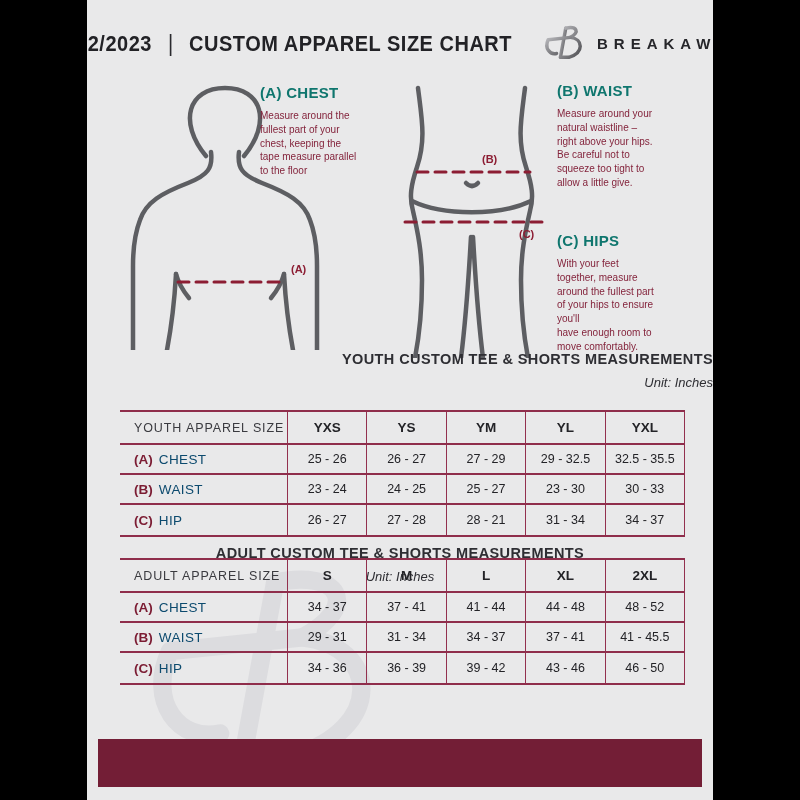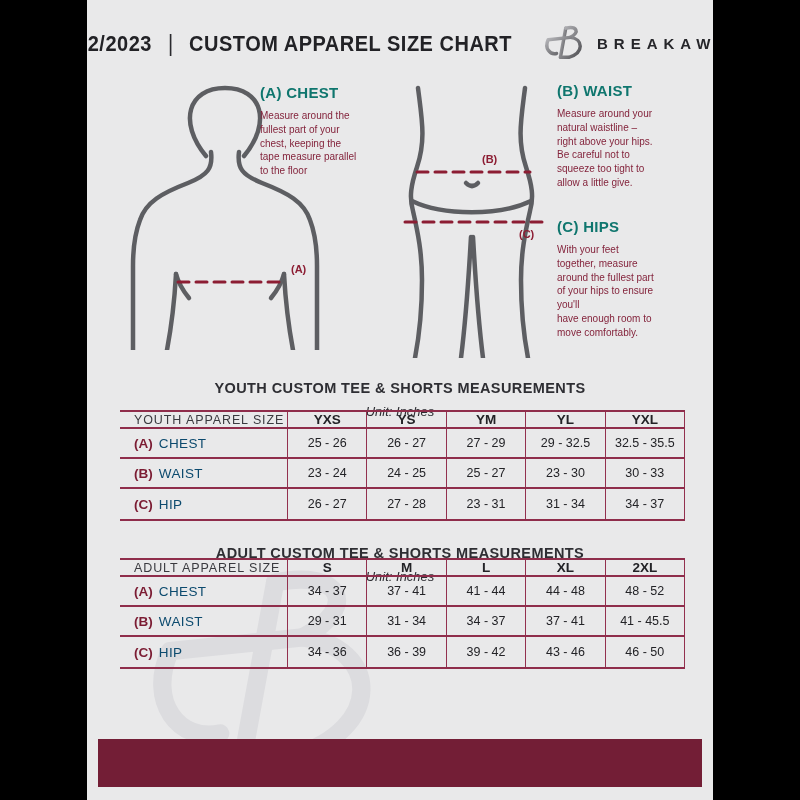--- a/index.html
+++ b/index.html
@@ -24,21 +24,21 @@
 
   
   .sec { position:absolute; left:0; width:626px; text-align:center; z-index:2; }
   .sec .t { font-weight:700; font-size:14.5px; letter-spacing:.4px; color:#2e2e33; }
   .sec .u { font-style:italic; font-size:13px; color:#2e2e33; margin-top:8px; }
 
   
   .tbl { position:absolute; left:33px; width:565px; z-index:2; border-top:2px solid #8f2d4b; border-bottom:2px solid #8f2d4b; }
   .tr { display:flex; border-bottom:2px solid #8f2d4b; height:30px; align-items:stretch; }
   .tr:last-child { border-bottom:none; }
-  .tr.head { height:17px; }
+  .tr.head { height:33px; }
   .td-label { width:167px; display:flex; align-items:center; padding-left:14px; }
   .td { flex:1; display:flex; align-items:center; justify-content:center; border-left:1.5px solid #93304e; font-size:12.5px; color:#232327; }
   .td:last-child { border-right:1.5px solid #93304e; }
   .tr.head .td { font-weight:700; font-size:13.5px; color:#232327; }
   .size-head { font-size:12.5px; letter-spacing:.9px; color:#3a3a3f; }
   .row-prefix { font-weight:800; font-size:13.5px; color:#7b1c33; margin-right:6px; }
   .row-label { font-size:13.5px; color:#0c4a6e; letter-spacing:.4px; }
 
   
   .footer-bar { position:absolute; left:11px; top:739px; width:604px; height:48px; background:#731e36; z-index:4; }
@@ -115,32 +115,32 @@
     <div class="gtxt" style="left:470px; top:82px; width:125px;">
       <h3>(B) WAIST</h3>
       <p>Measure around your
 natural waistline –
 right above your hips.
 Be careful not to
 squeeze too tight to
 allow a little give.</p>
     </div>
 
-    <div class="gtxt" style="left:470px; top:218px; width:130px;">
+    <div class="gtxt" style="left:470px; top:232px; width:130px;">
       <h3>(C) HIPS</h3>
       <p>With your feet
 together, measure
 around the fullest part
 of your hips to ensure
 you'll
 have enough room to
 move comfortably.</p>
     </div>
 
-    <div class="sec" style="top:380px;">
+    <div class="sec" style="top:351px;text-align:right;">
       <div class="t">YOUTH CUSTOM TEE &amp; SHORTS MEASUREMENTS</div>
       <div class="u">Unit: Inches</div>
     </div>
 
     <div class="tbl" style="top:410px;">
       <div class="tr head">
         <div class="td-label">
             <span class="size-head">YOUTH APPAREL SIZE</span>
           </div>
         <div class="td">YXS</div>
@@ -171,21 +171,21 @@
         <div class="td">23 - 30</div>
         <div class="td">30 - 33</div>
       </div>
       <div class="tr">
         <div class="td-label">
           <span class="row-prefix">(C)</span>
           <span class="row-label">HIP</span>
         </div>
         <div class="td">26 - 27</div>
         <div class="td">27 - 28</div>
-        <div class="td">23 - 31</div>
+        <div class="td">28 - 21</div>
         <div class="td">31 - 34</div>
         <div class="td">34 - 37</div>
       </div>
     </div>
 
     <div class="sec" style="top:545px;">
       <div class="t">ADULT CUSTOM TEE &amp; SHORTS MEASUREMENTS</div>
       <div class="u">Unit: Inches</div>
     </div>
 

